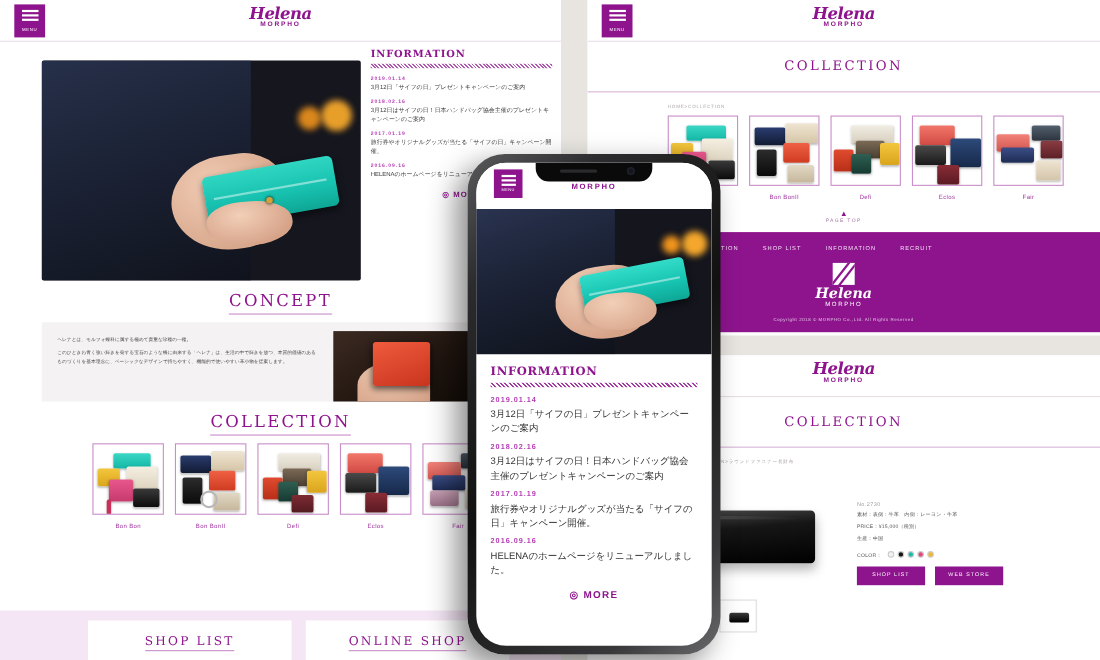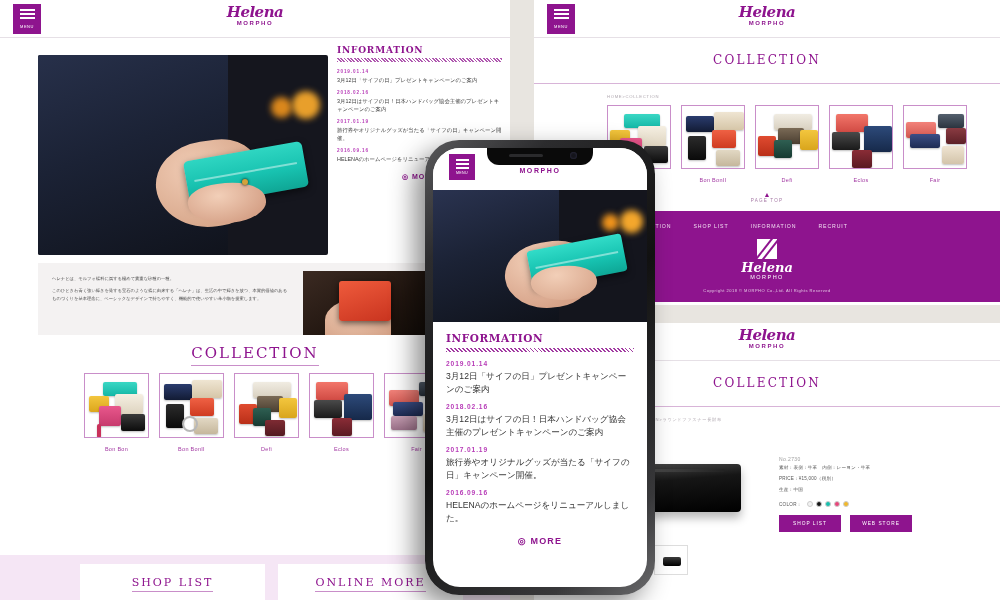--- a/index.html
+++ b/index.html
@@ -414,20 +414,23 @@
           <div class="news-date">2016.09.16</div>
           <div class="news-text">HELENAのホームページをリニューアルしました。</div>
         </div>
 
         <div class="more">
           <span class="dot">◎</span>
           <span>MORE</span>
         </div>
       </div>
 
+      <div class="sec-title">
+        <span>CONCEPT</span>
+      </div>
       <div class="concept-box">
         <div class="concept-text">
           <p>ヘレナとは、モルフォ蝶科に属する極めて貴重な珍種の一種。</p>
           <p>このひときわ青く強い輝きを発する宝石のような蝶に由来する「ヘレナ」は、生活の中で輝きを放つ、本質的価値のあるものづくりを基本理念に、ベーシックなデザインで持ちやすく、機能的で使いやすい革小物を提案します。</p>
         </div>
         <div class="concept-img">
           <div class="hand"></div>
           <div class="red-wallet"></div>
         </div>
       </div>
@@ -496,21 +499,21 @@
         </div>
 
       </div>
     </div>
 
     <div class="bottom-band">
       <div class="band-card" style="left:80px;width:185px;">
         <span class="t">SHOP LIST</span>
       </div>
       <div class="band-card" style="left:278px;width:185px;">
-        <span class="t">ONLINE MORE</span>
+        <span class="t">ONLINE SHOP</span>
       </div>
     </div>
   </div>
 
   <div class="site" id="page-coll">
     <div class="topbar">
       <div class="menu-btn">
         <span class="bars">
             <i></i>
             <i></i>

